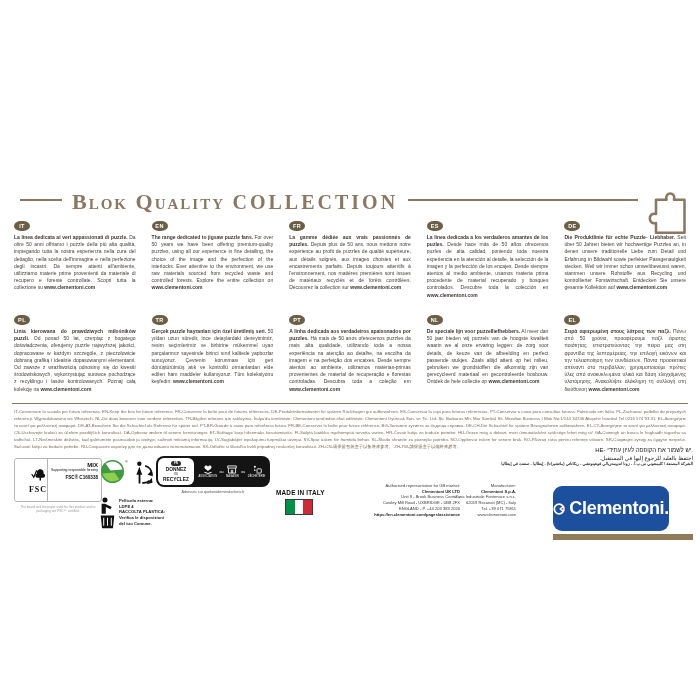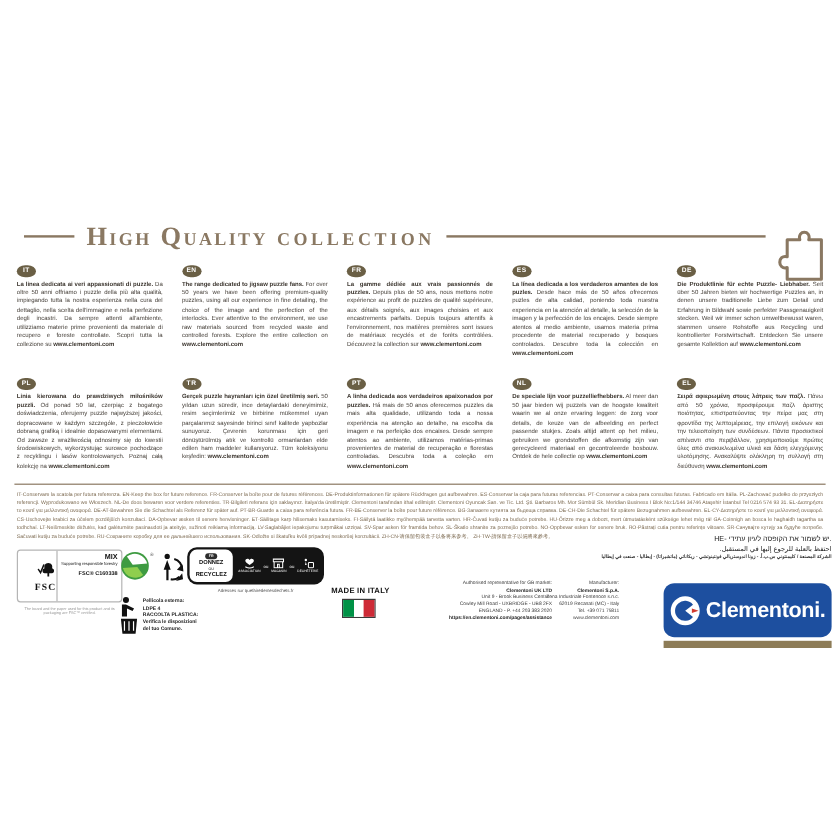--- a/index.html
+++ b/index.html
@@ -6,21 +6,21 @@
   .box{position:relative;width:700px;height:700px;background:#ffffff;overflow:hidden;
        font-family:"Liberation Sans",sans-serif;}
 
   
   .hqc-header{position:absolute;top:186px;left:20px;right:62px;display:flex;align-items:center;gap:10px;}
   .rule{height:2.5px;background:#8a7862;}
   .rule-short{width:42px;}
   .rule-long{flex:1;}
   .hqc-title{margin:0;font-family:"Liberation Serif","DejaVu Serif",serif;font-variant:small-caps;
              font-weight:600;font-size:22px;letter-spacing:2px;color:#8a7862;white-space:nowrap;line-height:1;}
-  .hqc-title .suffix{font-size:22px;letter-spacing:3px;}
+  .hqc-title .suffix{font-size:28px;letter-spacing:3px;}
   .puzzle-icon{position:absolute;top:188px;right:8px;}
 
   
   .lang-grid{position:absolute;left:14px;width:672px;display:grid;grid-template-columns:repeat(5,1fr);column-gap:16px;}
   .row1{top:214px;}
   .row2{top:308px;}
   .badge{display:inline-block;min-width:12px;padding:0 2px;height:10px;border-radius:7px/5px;
          background:#6a5f45;color:#fff;font-size:5.5px;font-weight:bold;line-height:10px;
          text-align:center;letter-spacing:.4px;margin-bottom:3px;}
   .lang-block p{margin:0;font-size:5px;line-height:1.44;text-align:justify;color:#46403a;}
@@ -76,33 +76,33 @@
   .gb-rep{left:330px;top:483px;width:130px;text-align:right;font-size:4.1px;line-height:1.4;color:#3a3a3a;}
   .gb-rep .strong{font-weight:bold;color:#222;}
   .manufacturer{left:440px;top:483px;width:76px;text-align:right;font-size:4.1px;line-height:1.4;color:#3a3a3a;}
   .manufacturer .strong{font-weight:bold;color:#222;}
 
   .rtl-block{left:400px;top:447px;width:293px;text-align:right;}
   .hebrew-line{font-size:6px;color:#222;line-height:1.25;direction:ltr;}
   .arabic-line{font-size:5.6px;color:#222;line-height:1.25;direction:rtl;}
   .arabic-small{font-size:4px;font-weight:bold;color:#333;line-height:1.3;direction:rtl;}
 
-  .clem-logo{left:553px;top:486px;width:140px;height:45px;background:#1d4f9f;border-radius:9px;
+  .clem-logo{left:553px;top:486px;width:116px;height:45px;background:#1d4f9f;border-radius:9px;
              display:flex;align-items:center;justify-content:center;gap:4px;}
   .clem-text{color:#fff;font-size:18px;font-weight:bold;letter-spacing:-.3px;}
   .gold-band{left:553px;top:534px;width:140px;height:6px;background:#8d7c57;}
 </style>
 </head>
 <body>
 
 <div class="box">
 
   <div class="hqc-header">
     <span class="rule rule-short"></span>
-    <h1 class="hqc-title"><span>High Quality</span>&nbsp;<span class="suffix">collection</span></h1>
+    <h1 class="hqc-title"><span>Blok Quality</span>&nbsp;<span class="suffix">collection</span></h1>
     <span class="rule rule-long"></span>
   </div>
   <svg class="puzzle-icon" width="48" height="52" viewBox="0 0 64 66">
     <path d="M16 14 H30 C27 3 43 3 40 14 H54 V58 H16 V45 C5 48 5 30 16 33 Z" fill="none" stroke="#8a7862" stroke-width="3.4" stroke-linejoin="round"></path>
   </svg>
 
   <div class="lang-grid row1">
     <article class="lang-block">
       <span class="badge">IT</span>
       <p><b>La linea dedicata ai veri appassionati di puzzle.</b> <span>Da oltre 50 anni offriamo i puzzle della più alta qualità, impiegando tutta la nostra esperienza nella cura del dettaglio, nella scelta dell'immagine e nella perfezione degli incastri. Da sempre attenti all'ambiente, utilizziamo materie prime provenienti da materiale di recupero e foreste controllate. Scopri tutta la collezione su</span> <b>www.clementoni.com</b></p>

